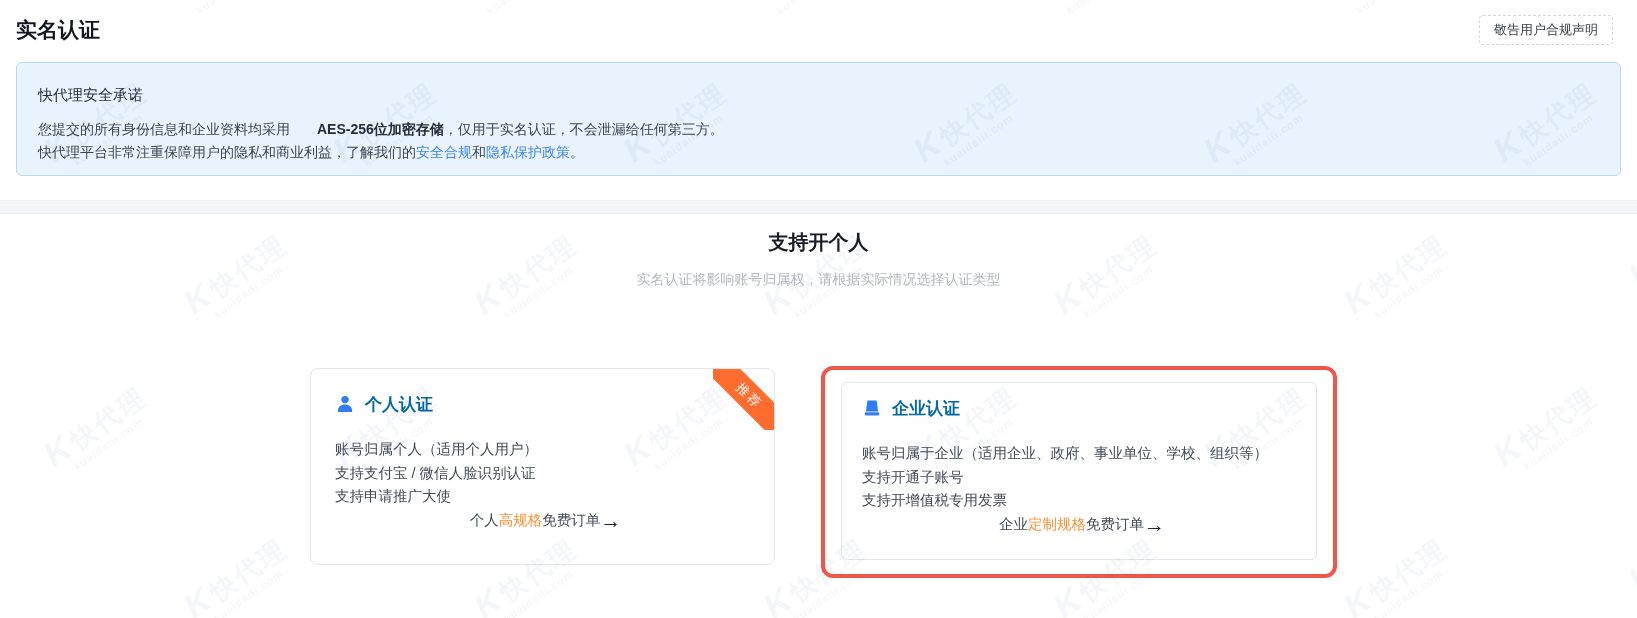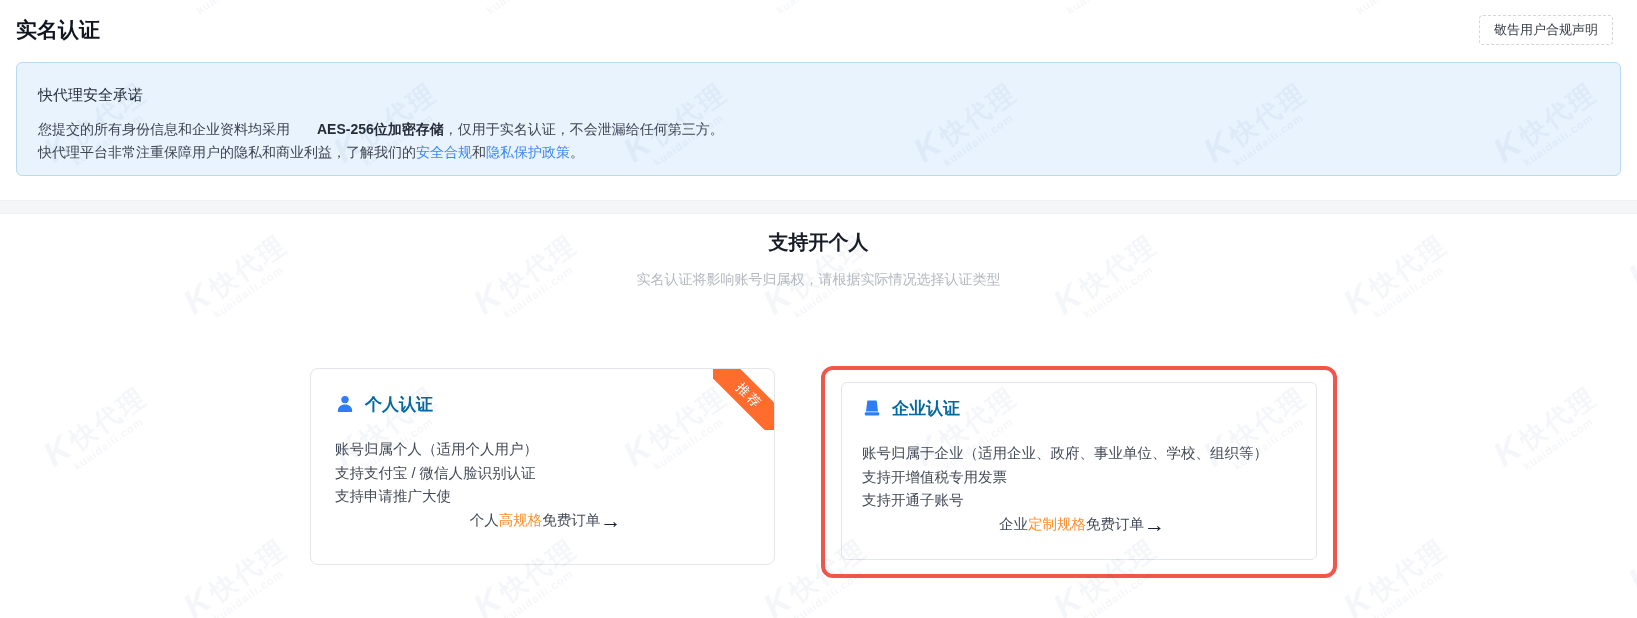--- a/index.html
+++ b/index.html
@@ -121,22 +121,22 @@
         <div class="card-header">
           <span class="icon">
             <svg width="20" height="20" viewBox="0 0 20 20">
               <path d="M5.2 3.4c0-.6.5-1 1-1h7.6c.5 0 1 .4 1 1l1.2 10.1H4z" fill="var(--icon-blue,#2e7cf6)"></path>
               <rect x="2.8" y="14.2" width="14.4" height="3.2" rx="1" fill="var(--icon-blue,#2e7cf6)"></rect>
             </svg>
           </span>
           <span class="card-title">企业认证</span>
         </div>
         <div class="feature-line">账号归属于企业（适用企业、政府、事业单位、学校、组织等）</div>
+        <div class="feature-line">支持开通子账号</div>
         <div class="feature-line">支持开增值税专用发票</div>
-        <div class="feature-line">支持开通子账号</div>
         <div class="feature-line last-line">
           <span><span>企业</span><span class="hl">定制规格</span><span>免费订单</span></span>
           <span class="arrow">→</span>
         </div>
       </div>
     </div>
 
   </div>
 </div>
 

